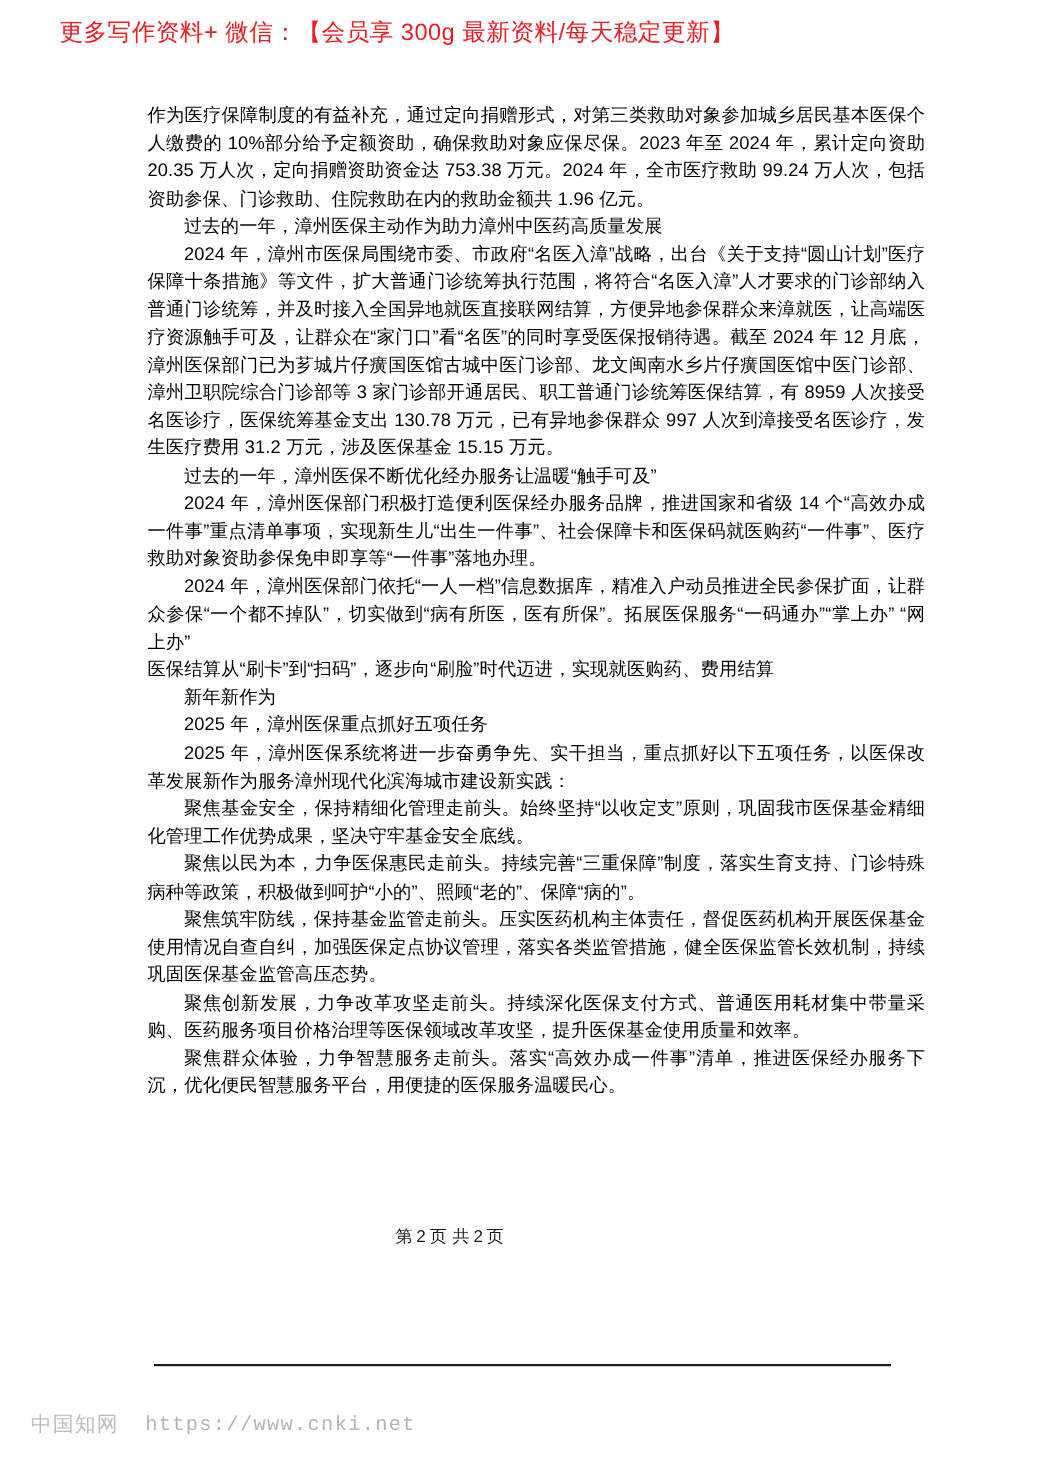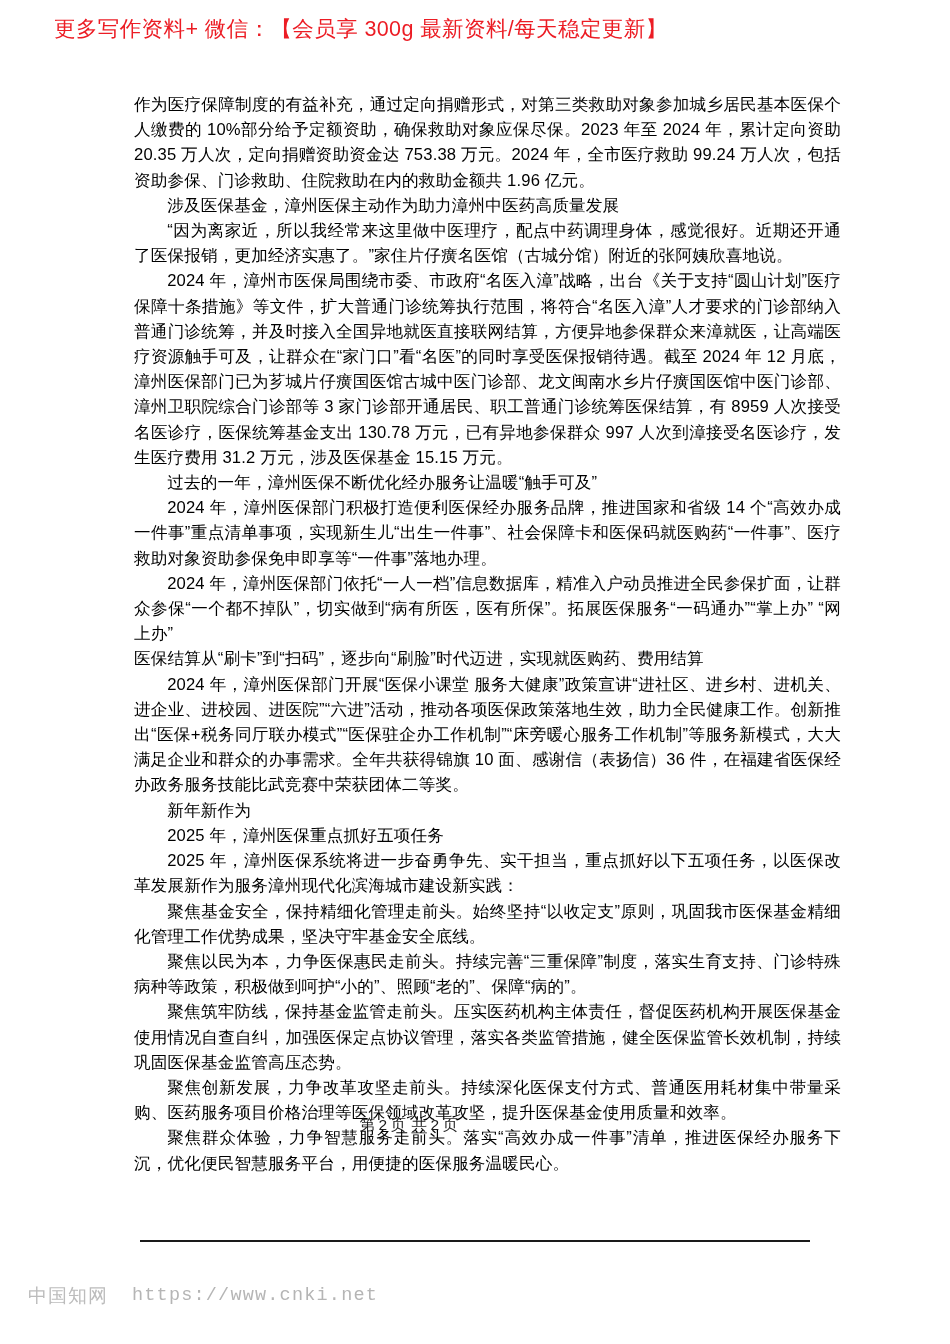--- a/index.html
+++ b/index.html
@@ -102,32 +102,30 @@
     white-space: nowrap;
   }
 </style>
 </head>
 <body>
 
 <div id="promo-banner">更多写作资料+ 微信：【会员享 300g 最新资料/每天稳定更新】</div>
 
 <div id="doc-body">
   <p class="para noindent">作为医疗保障制度的有益补充，通过定向捐赠形式，对第三类救助对象参加城乡居民基本医保个人缴费的 10%部分给予定额资助，确保救助对象应保尽保。2023 年至 2024 年，累计定向资助 20.35 万人次，定向捐赠资助资金达 753.38 万元。2024 年，全市医疗救助 99.24 万人次，包括资助参保、门诊救助、住院救助在内的救助金额共 1.96 亿元。</p>
-  <p class="para indent">涉及医保基金，漳州医保主动作为助力漳州中医药高质量发展</p>
-  <p class="para indent">“因为离家近，所以我经常来这里做中医理疗，配点中药调理身体，感觉很好。近期还开通了医保报销，更加经济实惠了。”家住片仔癀名医馆（古城分馆）附近的张阿姨欣喜地说。</p>
+  <p class="para indent">过去的一年，漳州医保主动作为助力漳州中医药高质量发展</p>
   <p class="para indent">2024 年，漳州市医保局围绕市委、市政府“名医入漳”战略，出台《关于支持“圆山计划”医疗保障十条措施》等文件，扩大普通门诊统筹执行范围，将符合“名医入漳”人才要求的门诊部纳入普通门诊统筹，并及时接入全国异地就医直接联网结算，方便异地参保群众来漳就医，让高端医疗资源触手可及，让群众在“家门口”看“名医”的同时享受医保报销待遇。截至 2024 年 12 月底，漳州医保部门已为芗城片仔癀国医馆古城中医门诊部、龙文闽南水乡片仔癀国医馆中医门诊部、漳州卫职院综合门诊部等 3 家门诊部开通居民、职工普通门诊统筹医保结算，有 8959 人次接受名医诊疗，医保统筹基金支出 130.78 万元，已有异地参保群众 997 人次到漳接受名医诊疗，发生医疗费用 31.2 万元，涉及医保基金 15.15 万元。</p>
   <p class="para indent">过去的一年，漳州医保不断优化经办服务让温暖“触手可及”</p>
   <p class="para indent">2024 年，漳州医保部门积极打造便利医保经办服务品牌，推进国家和省级 14 个“高效办成一件事”重点清单事项，实现新生儿“出生一件事”、社会保障卡和医保码就医购药“一件事”、医疗救助对象资助参保免申即享等“一件事”落地办理。</p>
 
   <p class="para indent">
     <span>2024 年，漳州医保部门依托“一人一档”信息数据库，精准入户动员推进全民参保扩面，让群众参保“一个都不掉队”，切实做到“病有所医，医有所保”。拓展医保服务“一码通办”“掌上办” “网上办”</span><br>
     <span>医保结算从“刷卡”到“扫码”，逐步向“刷脸”时代迈进，实现就医购药、费用结算</span><br>
   </p>
 
-  <p class="para indent">2024 年，漳州医保部门开展“医保小课堂 服务大健康”政策宣讲“进社区、进乡村、进机关、进企业、进校园、进医院”“六进”活动，推动各项医保政策落地生效，助力全民健康工作。创新推出“医保+税务同厅联办模式”“医保驻企办工作机制”“床旁暖心服务工作机制”等服务新模式，大大满足企业和群众的办事需求。全年共获得锦旗 10 面、感谢信（表扬信）36 件，在福建省医保经办政务服务技能比武竞赛中荣获团体二等奖。</p>
   <p class="para indent">新年新作为</p>
   <p class="para indent">2025 年，漳州医保重点抓好五项任务</p>
   <p class="para indent">2025 年，漳州医保系统将进一步奋勇争先、实干担当，重点抓好以下五项任务，以医保改革发展新作为服务漳州现代化滨海城市建设新实践：</p>
   <p class="para indent">聚焦基金安全，保持精细化管理走前头。始终坚持“以收定支”原则，巩固我市医保基金精细化管理工作优势成果，坚决守牢基金安全底线。</p>
   <p class="para indent">聚焦以民为本，力争医保惠民走前头。持续完善“三重保障”制度，落实生育支持、门诊特殊病种等政策，积极做到呵护“小的”、照顾“老的”、保障“病的”。</p>
   <p class="para indent">聚焦筑牢防线，保持基金监管走前头。压实医药机构主体责任，督促医药机构开展医保基金使用情况自查自纠，加强医保定点协议管理，落实各类监管措施，健全医保监管长效机制，持续巩固医保基金监管高压态势。</p>
   <p class="para indent">聚焦创新发展，力争改革攻坚走前头。持续深化医保支付方式、普通医用耗材集中带量采购、医药服务项目价格治理等医保领域改革攻坚，提升医保基金使用质量和效率。</p>
   <p class="para indent">聚焦群众体验，力争智慧服务走前头。落实“高效办成一件事”清单，推进医保经办服务下沉，优化便民智慧服务平台，用便捷的医保服务温暖民心。</p>
 </div>
 

